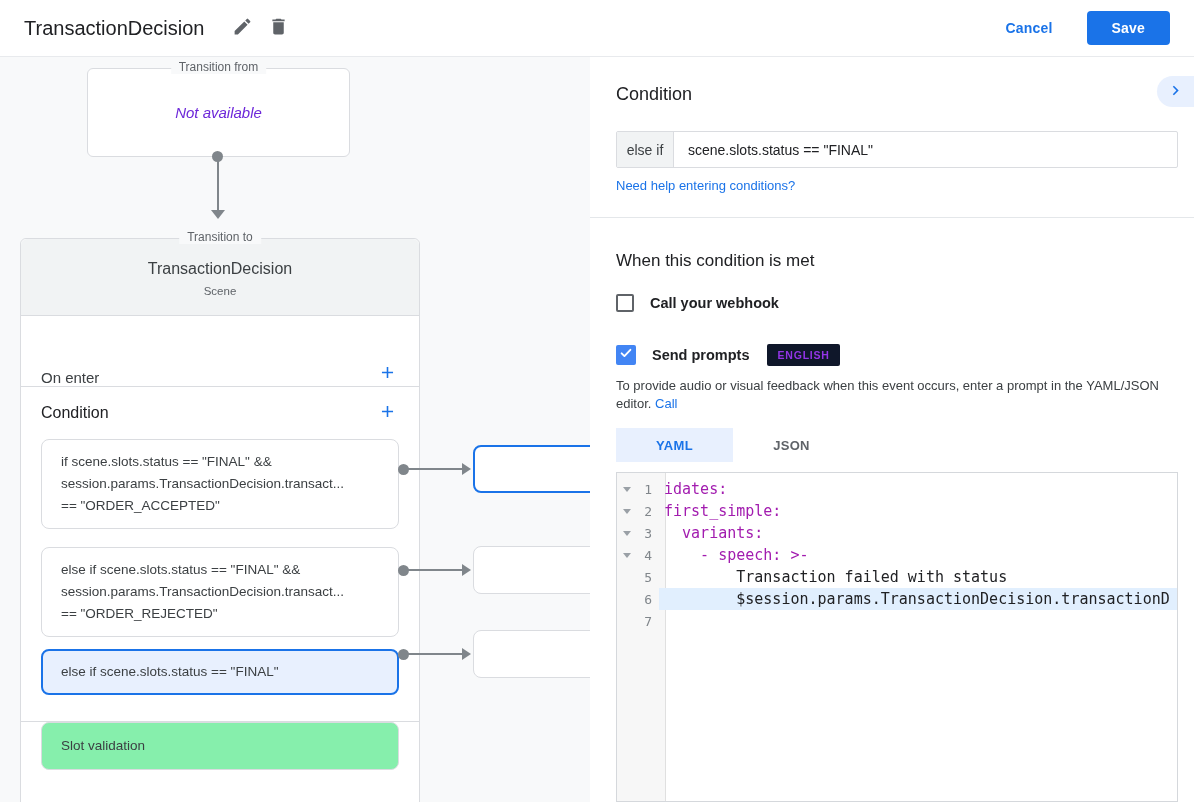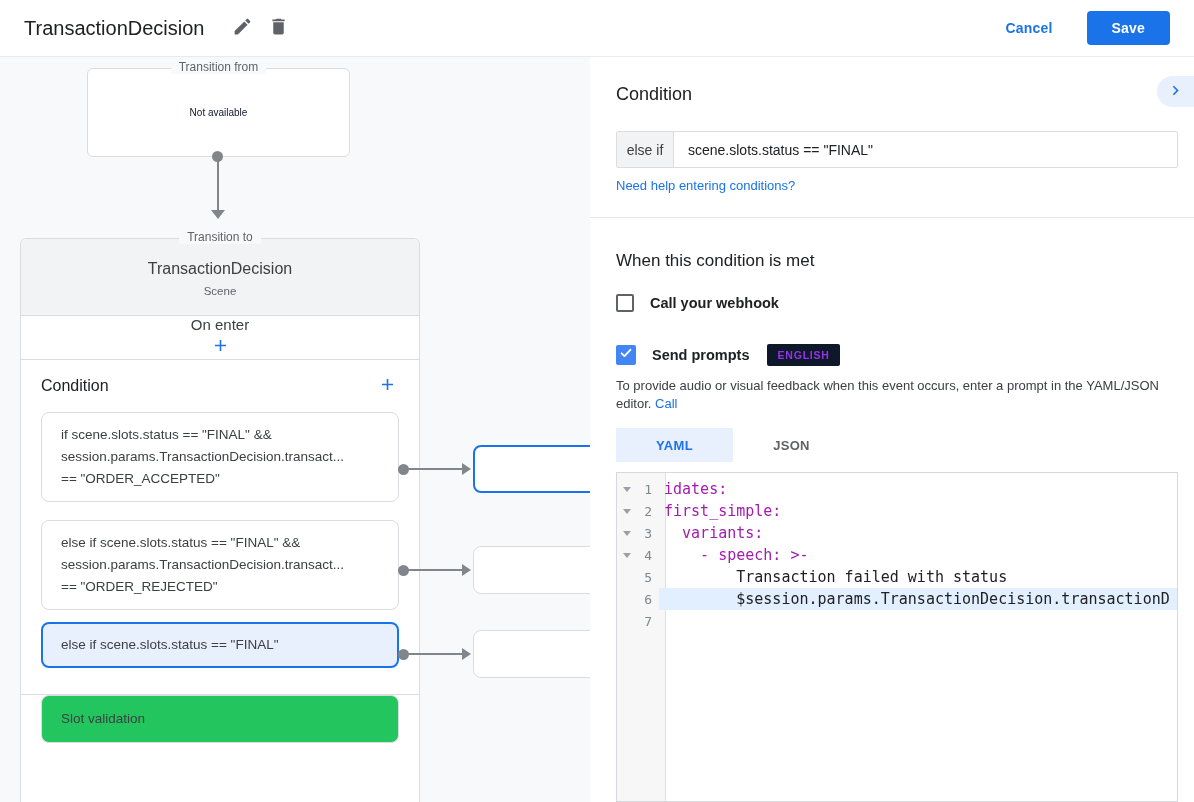--- a/index.html
+++ b/index.html
@@ -25,52 +25,52 @@
 
   
   .diagram { position:absolute; top:57px; left:0; width:590px; height:745px;
              background:#f8f9fa; overflow:hidden; z-index:1; }
   .legend { position:absolute; top:-9px; left:50%; transform:translateX(-50%);
             font-size:12px; color:#5f6368; background:#f8f9fa; padding:0 8px;
             white-space:nowrap; }
   .from-box { position:absolute; left:87px; top:11px; width:263px; height:89px;
               background:#fff; border:1px solid #dadce0; border-radius:6px;
               display:flex; align-items:center; justify-content:center; }
-  .from-box .value { font-size:10px; color:#0f172a; }
+  .from-box .value { font-size:15px; color:#6d28d9;font-style:italic; }
 
   .stem-dot { position:absolute; left:212px; top:94px; width:11px; height:11px;
               border-radius:50%; background:#80868b; }
   .stem-line { position:absolute; left:217px; top:100px; width:2px; height:54px; background:#80868b; }
   .stem-arrow { position:absolute; left:211px; top:153px; width:0; height:0;
                 border-left:7px solid transparent; border-right:7px solid transparent;
                 border-top:9px solid #80868b; }
 
   .scene-card { position:absolute; left:20px; top:181px; width:400px; height:640px;
                 background:#fff; border:1px solid #dadce0; border-radius:6px; }
   .card-header { height:77px; background:#f1f3f4; border-bottom:1px solid #dadce0;
                  border-radius:6px 6px 0 0; text-align:center; padding-top:21px; }
   .card-header .scene-title { font-size:16px; color:#3c4043; }
   .card-header .scene-sub { font-size:11.5px; color:#5f6368; margin-top:7px; }
 
-  .card-row { display:flex; align-items:center; justify-content:space-between;
-              padding:0 20px; height:44px; border-bottom:1px solid #dadce0;flex-direction:column; }
+  .card-row { display:flex; align-items:flex-end; justify-content:space-between;
+              padding:0 20px; height:71px; border-bottom:1px solid #dadce0; }
   .card-row .row-label { font-size:15px; color:#3c4043; }
   .section-head { display:flex; align-items:center; justify-content:space-between;
                   padding:0 20px; height:52px; }
   .add-btn { width:24px; height:24px; border:none; background:transparent; cursor:pointer;
              display:flex; align-items:center; justify-content:center; }
   .add-btn svg { width:19px; height:19px; fill:#1a73e8; }
 
   .cond-section { border-bottom:1px solid #dadce0; padding-bottom:26px; }
   .cond-box { margin:0 20px; background:#fff; border:1px solid #dadce0; border-radius:8px;
               padding:11px 19px; font-size:13.5px; line-height:22px; color:#3c4043; cursor:pointer; }
   .cond-box + .cond-box { margin-top:18px; }
   .cond-box.selected { border:2px solid #1a73e8; background:#e8f0fe; padding:10px 18px;
                        margin-top:12px; }
-  .slot-box { margin:0 20px; background:#22c55e; border:1px solid #dadce0; border-radius:8px;
+  .slot-box { margin:0 20px; background:#86efac; border:1px solid #dadce0; border-radius:8px;
               padding:12px 19px; font-size:13.5px; line-height:22px; color:#3c4043; cursor:pointer; }
 
   .conn-dot { position:absolute; width:11px; height:11px; border-radius:50%; background:#80868b; }
   .conn-line { position:absolute; height:2px; background:#80868b; }
   .conn-arrow { position:absolute; width:0; height:0; border-top:6px solid transparent;
                 border-bottom:6px solid transparent; border-left:9px solid #80868b; }
   .target-box { position:absolute; width:130px; height:48px; background:#fff;
                 border:1px solid #dadce0; border-radius:8px; }
   .target-box.active { border:2px solid #1a73e8; }
 

